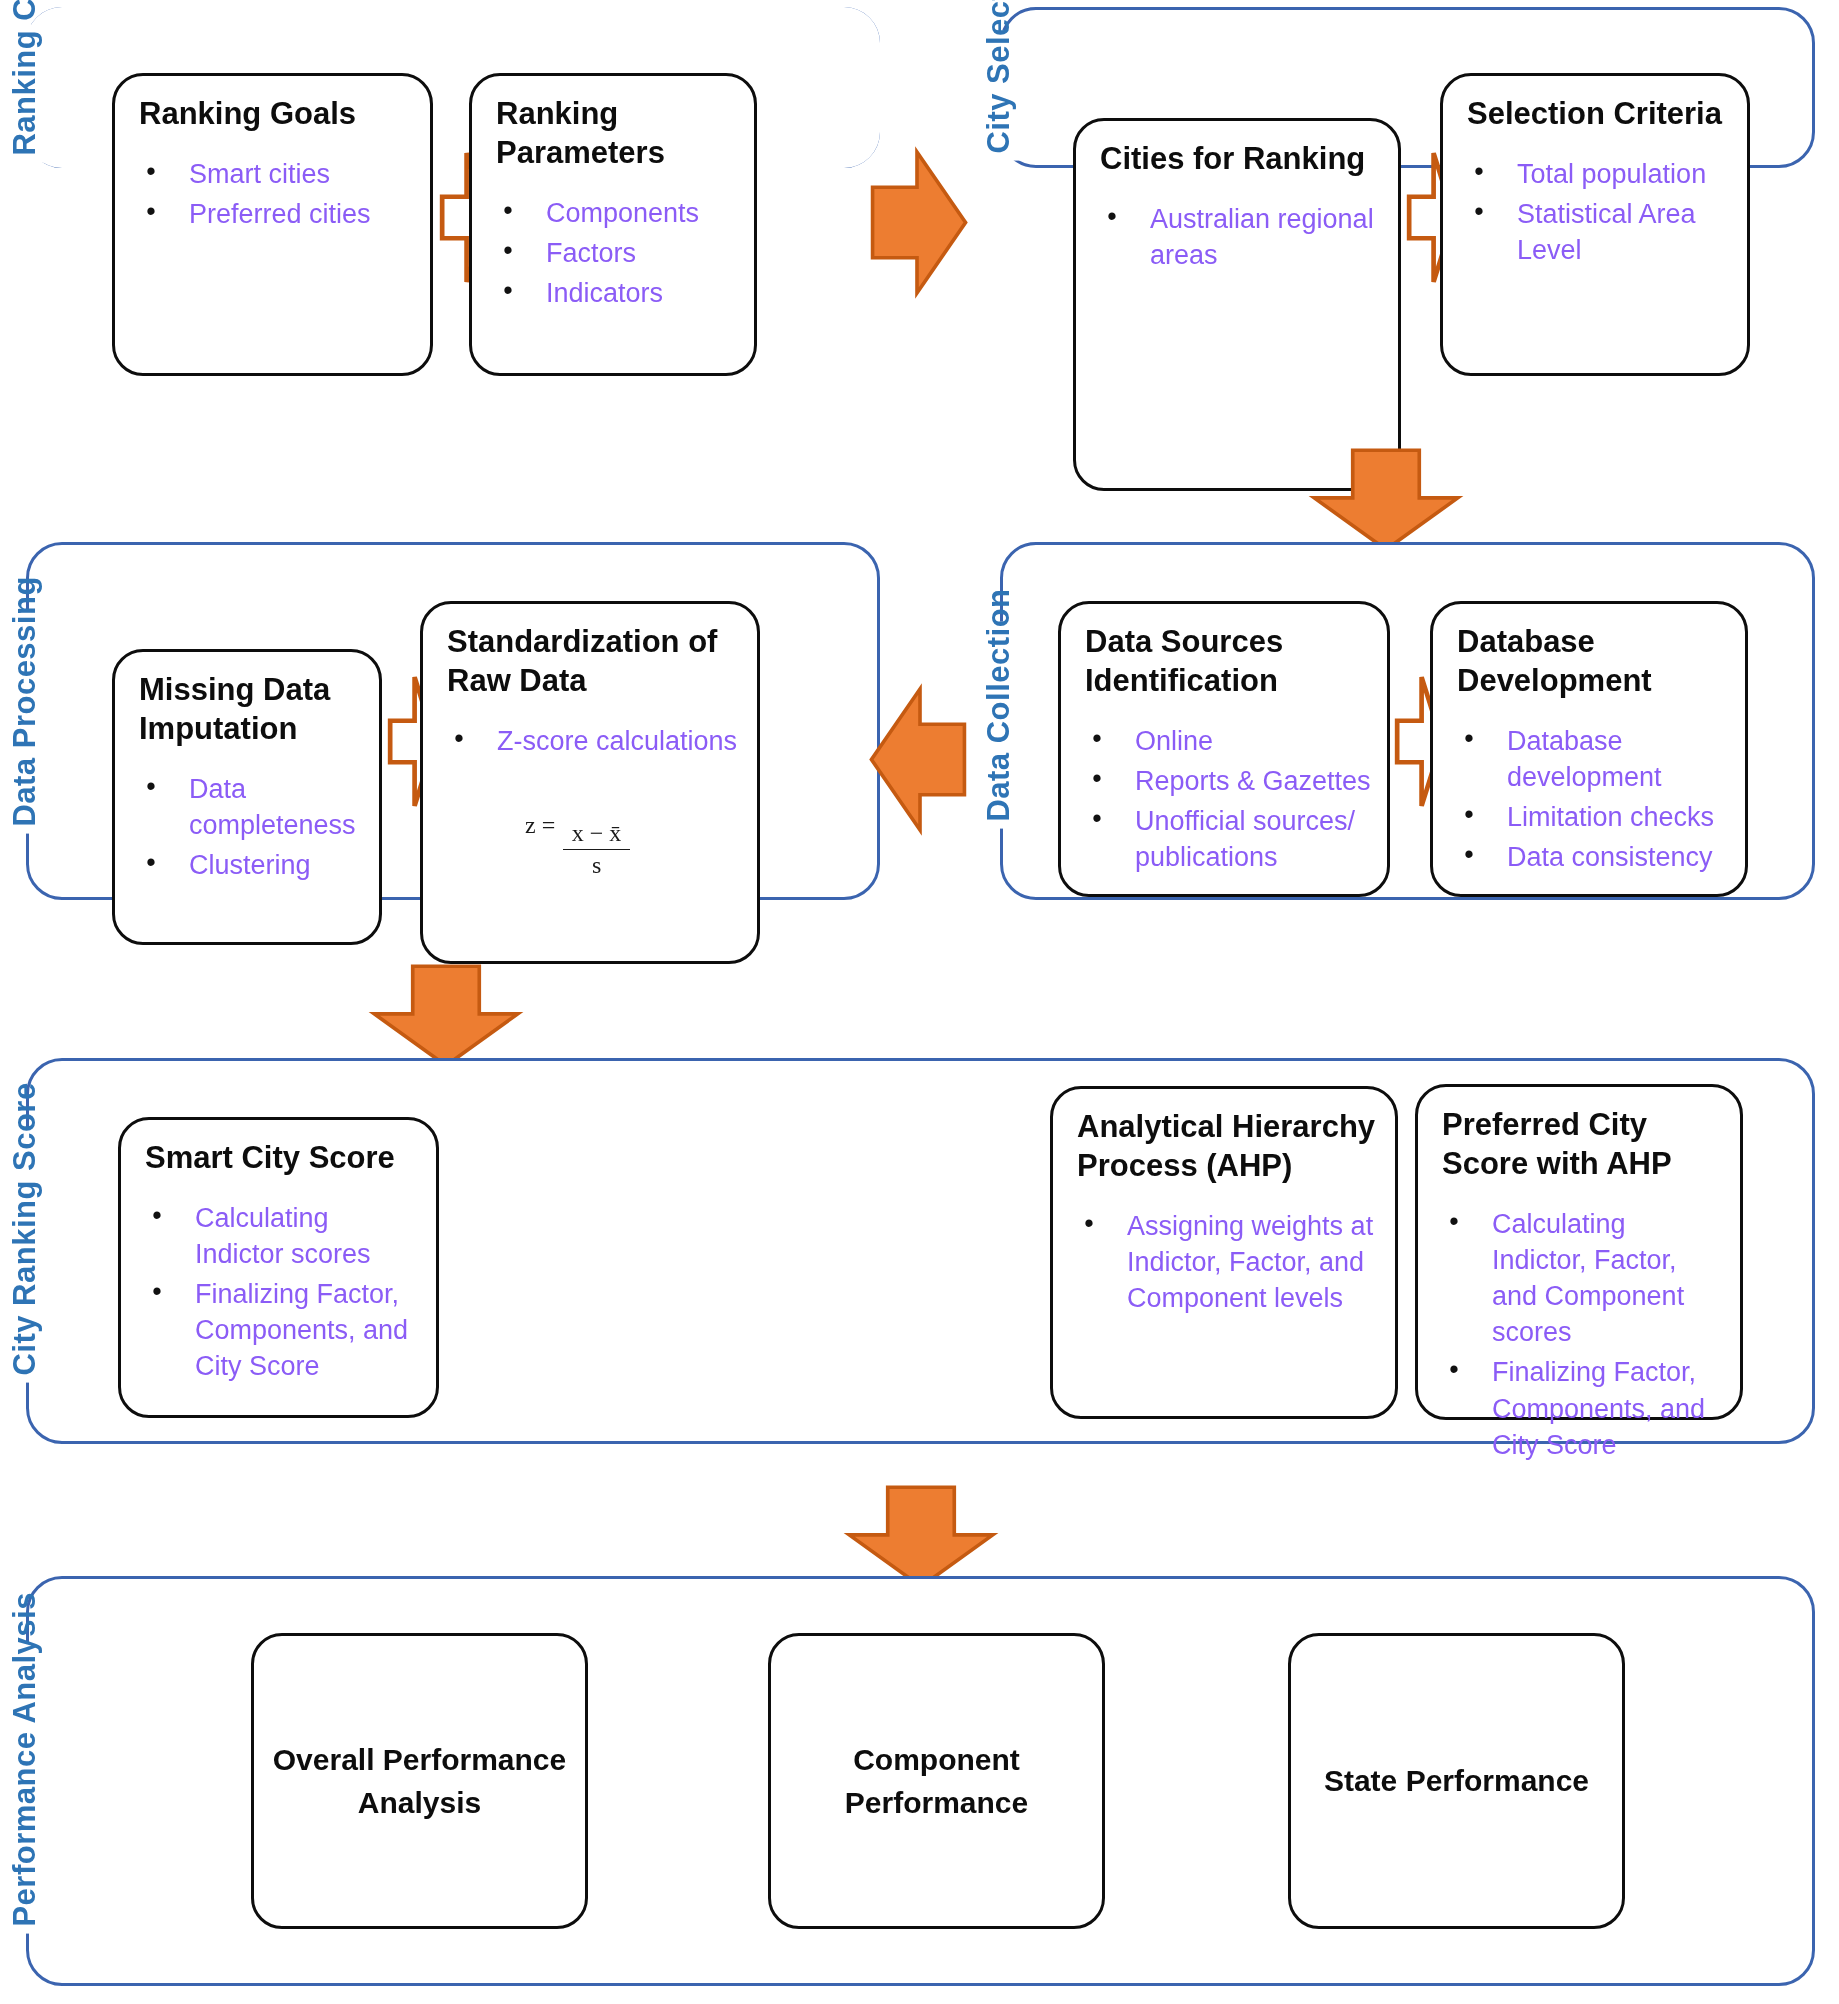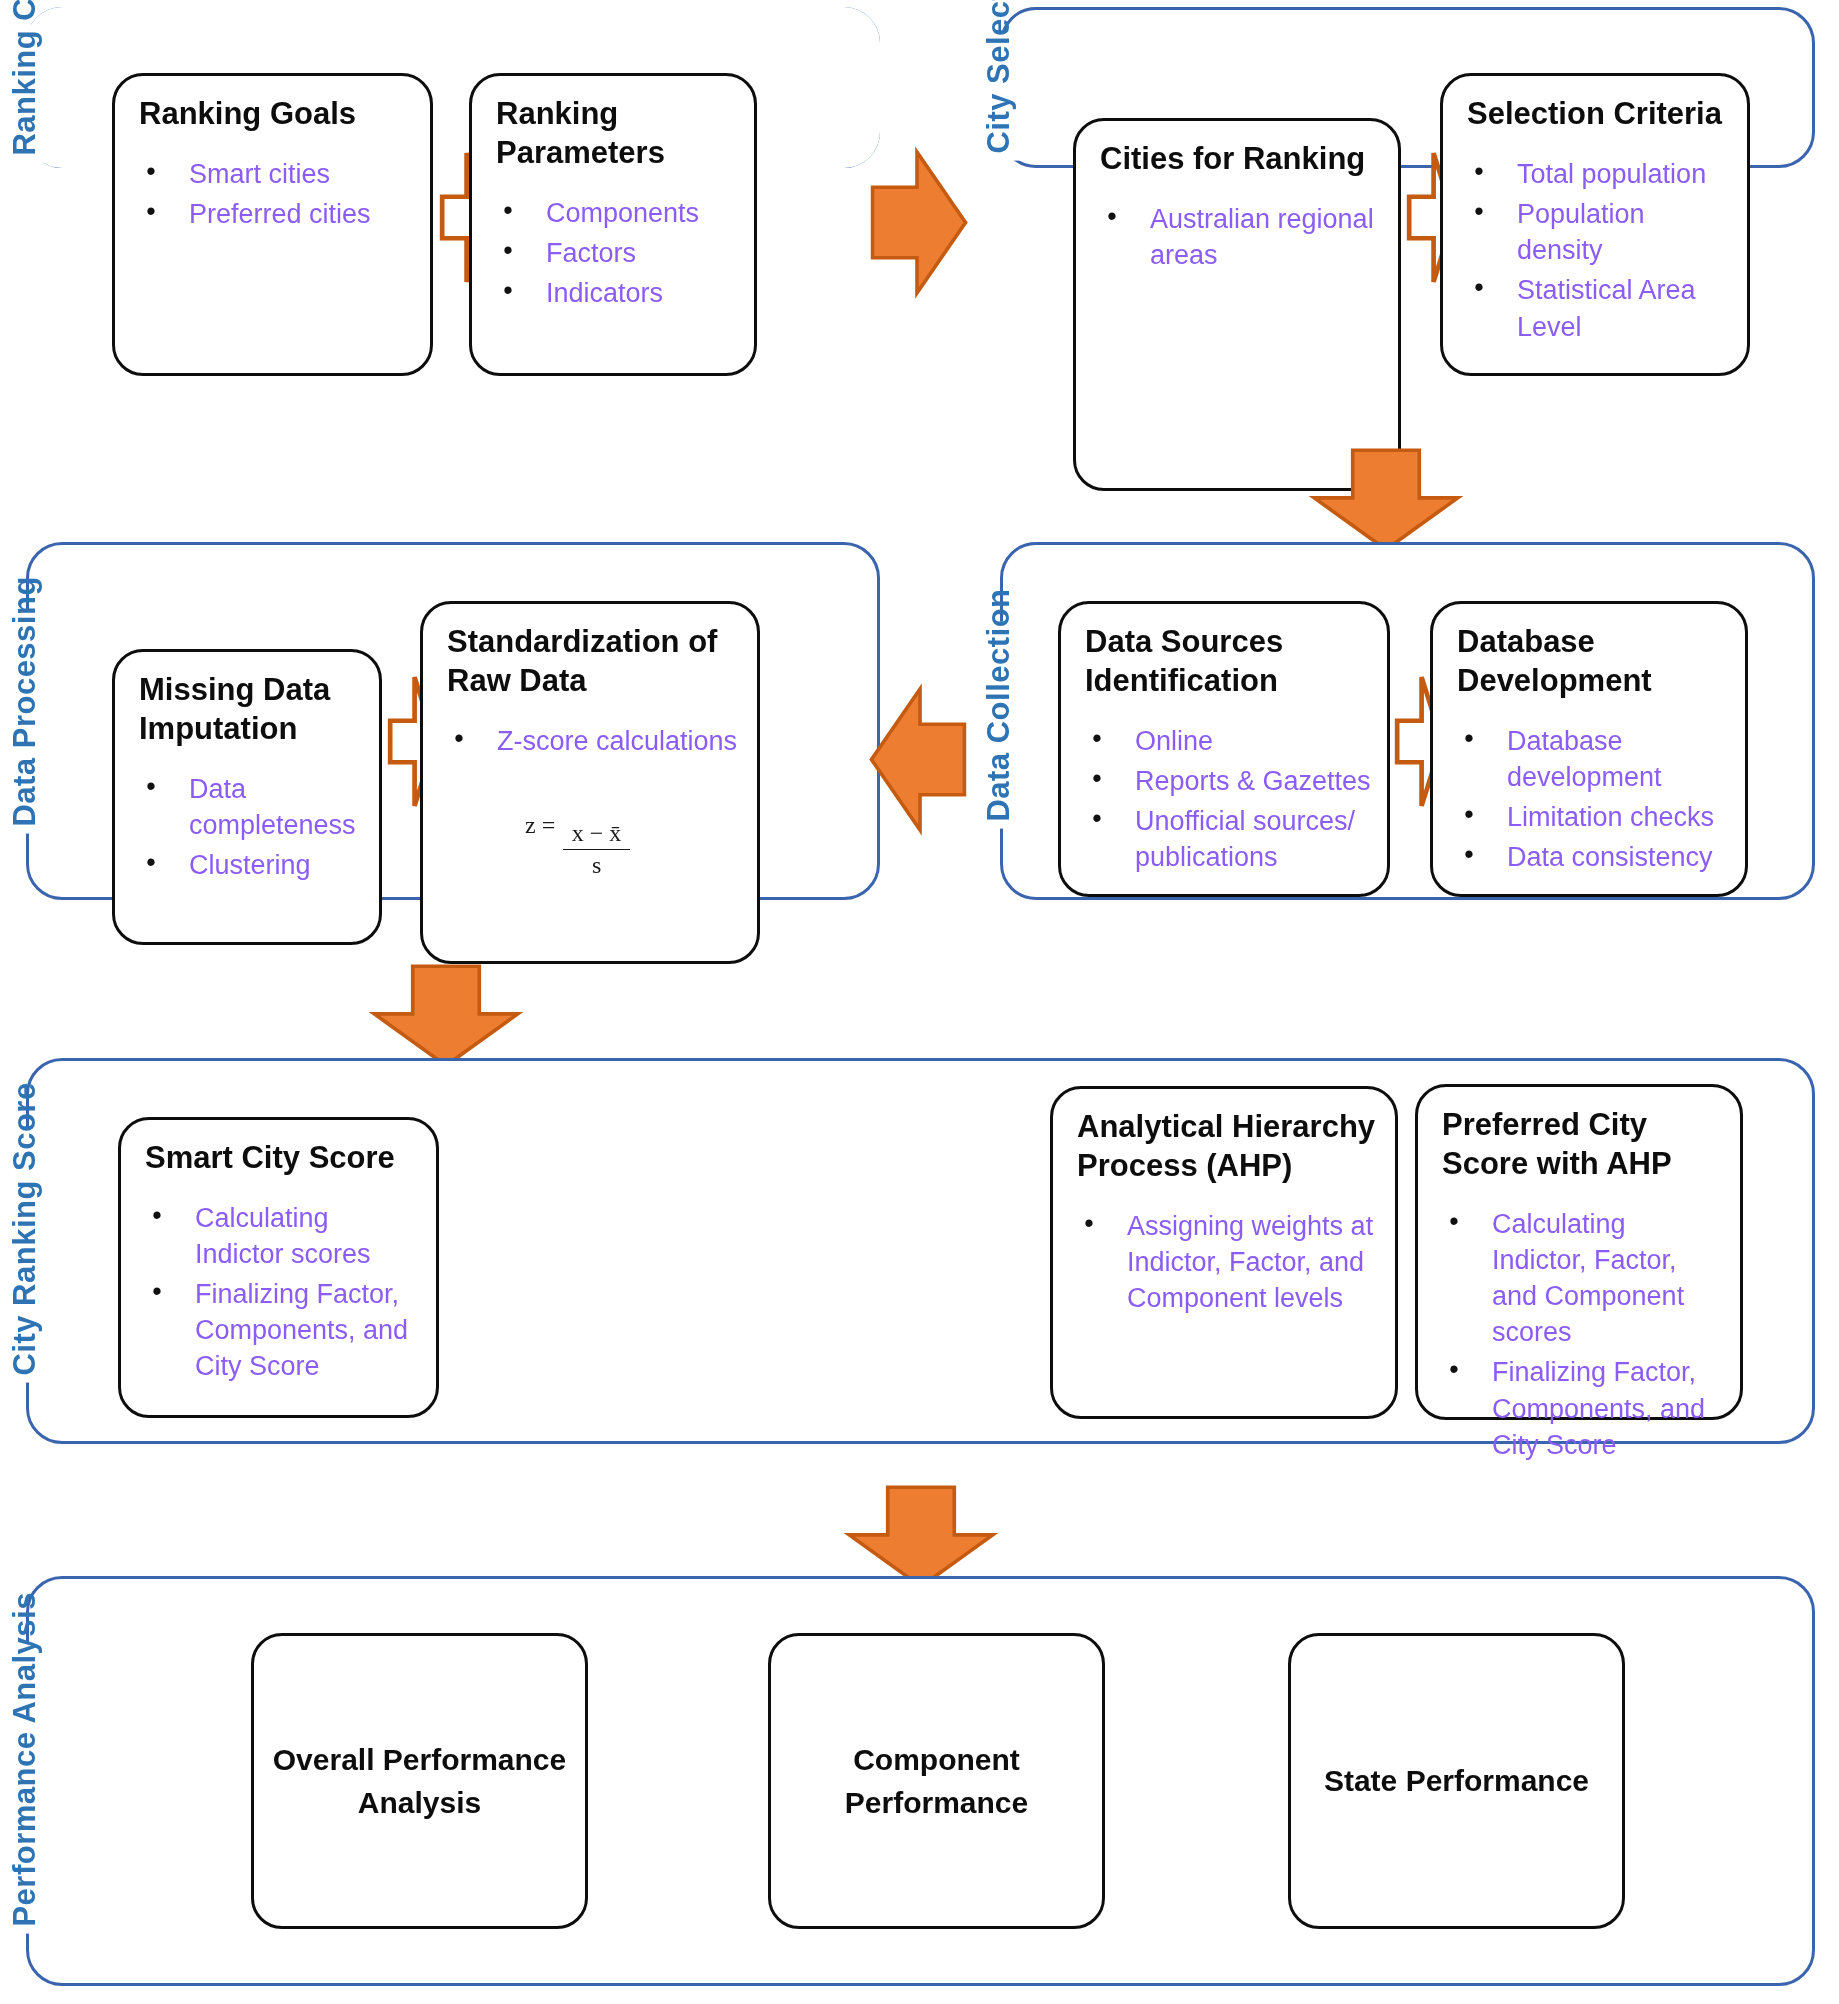--- a/index.html
+++ b/index.html
@@ -148,21 +148,20 @@
   <div class="arrow" style="left:1405px;top:150px;width:52px;height:135px;">
     <svg viewBox="0 0 100 260" preserveAspectRatio="none">
       <polygon points="8,90 55,90 55,6 94,130 55,254 55,170 8,170" fill="none" stroke="#C55A11" stroke-width="9"></polygon>
     </svg>
   </div>
 
   <div class="card" style="left:1440px;top:73px;width:310px;height:303px;">
     <div class="card-title">Selection Criteria</div>
     <ul class="bullets">
       <li>Total population</li>
-      <li>Population density</li>
       <li>Statistical Area Level</li>
     </ul>
   </div>
 
   <div class="arrow" style="left:1308px;top:443px;width:156px;height:119px;">
     <svg viewBox="0 0 300 230" preserveAspectRatio="none">
       <polygon points="86,14 214,14 214,106 288,106 150,206 12,106 86,106" fill="#ED7D31" stroke="#C55A11" stroke-width="7"></polygon>
     </svg>
   </div>
 

